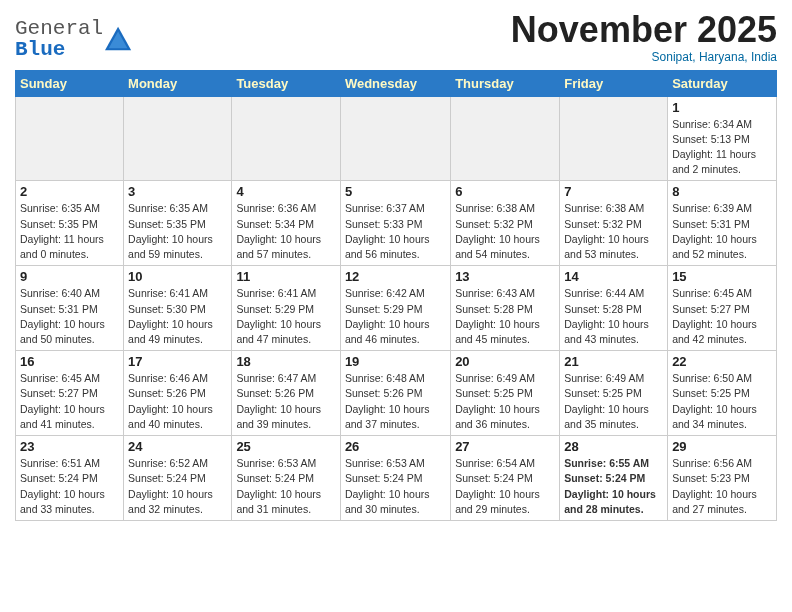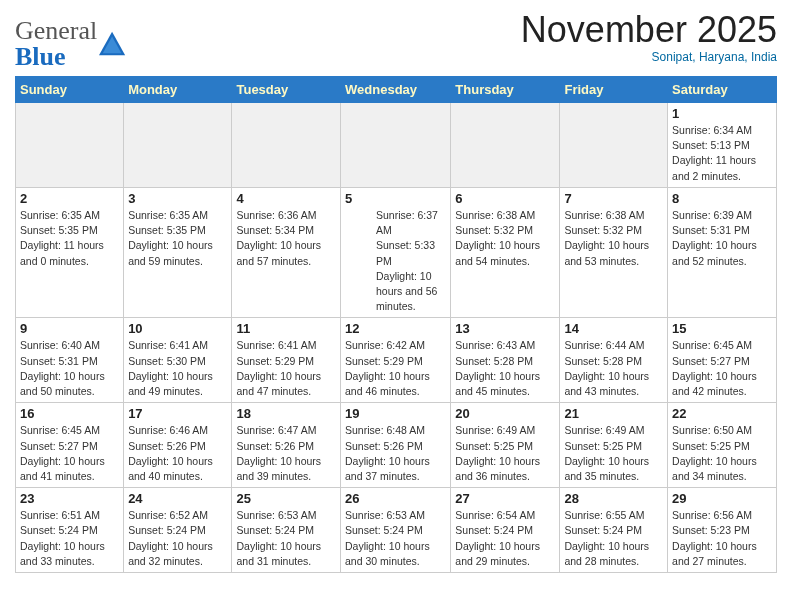--- a/index.html
+++ b/index.html
@@ -30,21 +30,21 @@
       width: 28px;
       height: 28px;
       margin-left: 2px;
       margin-top: -2px;
     }
     .title-area {
       text-align: right;
     }
     .month-title {
       font-size: 36px;
-      font-weight: normal;
+      font-weight: bold;
       color: #222;
       line-height: 1.1;
     }
     .location {
       font-size: 12px;
       color: #0369a1;
     }
     .calendar {
       width: 100%;
       border-collapse: collapse;
@@ -87,21 +87,21 @@
       min-height: 60px;
     }
   </style>
 </head>
 <body>
 
 <div class="page">
   <div class="header">
     <div class="logo">
       <div>
-        <div style="font-size:26px; line-height:1; color:#555; font-family:Liberation Serif, serif;">
+        <div style="font-size:21px; line-height:1; color:#555; font-family:Liberation Mono, monospace;">
           <span>General</span><br>
           <span style="color:#1a6bbf; font-weight:bold;">Blue</span>
         </div>
       </div>
       <svg class="logo-icon" viewBox="0 0 30 30" xmlns="http://www.w3.org/2000/svg">
         <polygon points="14,3 28,28 0,28" fill="#1a6bbf"></polygon>
         <polygon points="14,8 24,26 4,26" fill="#5aabf0" opacity="0.5"></polygon>
       </svg>
     </div>
     <div class="title-area">
@@ -151,21 +151,21 @@
 Daylight: 10 hours and 59 minutes.</div>
           </td>
           <td>
             <span class="day-number">4</span>
             <div class="day-info" style="white-space: pre-line;">Sunrise: 6:36 AM
 Sunset: 5:34 PM
 Daylight: 10 hours and 57 minutes.</div>
           </td>
           <td>
             <span class="day-number">5</span>
-            <div class="day-info" style="white-space: pre-line; margin-left: 31px;">Sunrise: 6:37 AM
+            <div class="day-info" style="white-space: pre-line;">Sunrise: 6:37 AM
 Sunset: 5:33 PM
 Daylight: 10 hours and 56 minutes.</div>
           </td>
           <td>
             <span class="day-number">6</span>
             <div class="day-info" style="white-space: pre-line;">Sunrise: 6:38 AM
 Sunset: 5:32 PM
 Daylight: 10 hours and 54 minutes.</div>
           </td>
           <td>
@@ -295,21 +295,21 @@
 Daylight: 10 hours and 30 minutes.</div>
           </td>
           <td>
             <span class="day-number">27</span>
             <div class="day-info" style="white-space: pre-line;">Sunrise: 6:54 AM
 Sunset: 5:24 PM
 Daylight: 10 hours and 29 minutes.</div>
           </td>
           <td>
             <span class="day-number">28</span>
-            <div class="day-info" style="white-space: pre-line;">Sunrise: 6:55 AM
+            <div class="day-info" style="white-space: pre-line; font-weight: bold;">Sunrise: 6:55 AM
 Sunset: 5:24 PM
 Daylight: 10 hours and 28 minutes.</div>
           </td>
           <td>
             <span class="day-number">29</span>
             <div class="day-info" style="white-space: pre-line;">Sunrise: 6:56 AM
 Sunset: 5:23 PM
 Daylight: 10 hours and 27 minutes.</div>
           </td>
         </tr>

